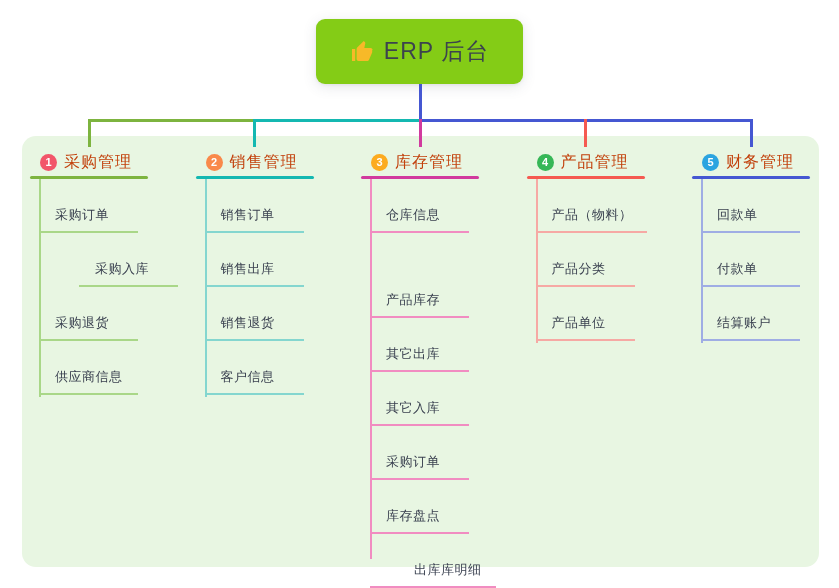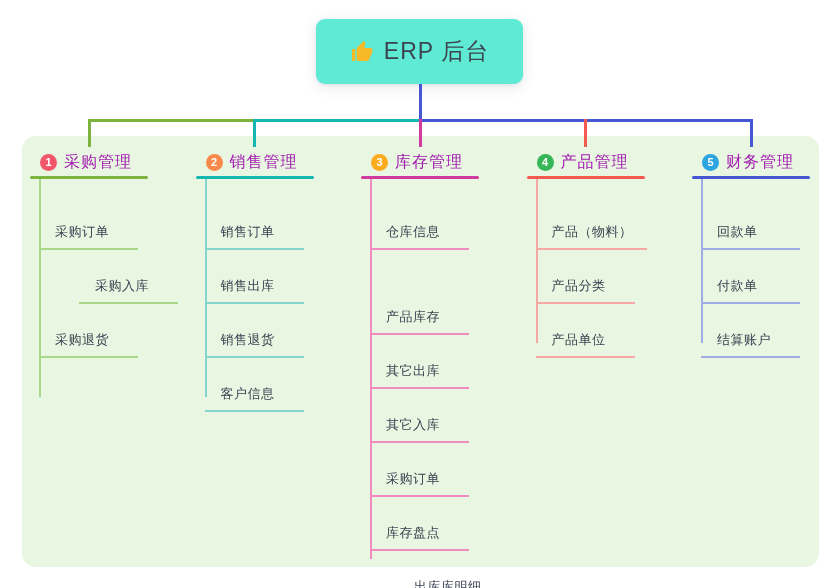--- a/index.html
+++ b/index.html
@@ -7,38 +7,38 @@
   .canvas{
     position:relative;width:839px;height:588px;background:#ffffff;overflow:hidden;
     font-family:"Liberation Sans","DejaVu Sans",sans-serif;color:#3a4150;
   }
   .panel{
     position:absolute;left:22px;top:136px;width:797px;height:431px;
     border-radius:14px;background:#e8f6e2;
   }
   .root-card{
     position:absolute;left:316px;top:19px;width:207px;height:65px;
-    background:#5eead4;border-radius:9px;
+    background:#84cc16;border-radius:9px;
     box-shadow:0 3px 14px rgba(60,70,90,.13), 0 1px 3px rgba(60,70,90,.08);
     display:flex;align-items:center;justify-content:center;gap:10px;
   }
   .root-title{font-size:23px;font-weight:500;color:#3c434e;letter-spacing:1px;}
   .thumb-icon{width:24px;height:24px;display:inline-block;}
   .cline{position:absolute;}
   .branch{position:absolute;top:148px;width:160px;}
   .branch-header{display:flex;align-items:center;height:28px;padding-left:10px;}
   .badge{
     width:17px;height:17px;border-radius:50%;flex:0 0 17px;
     color:#fff;font-size:11px;font-weight:700;line-height:17px;text-align:center;
     margin-right:7px;
   }
-  .branch-title{font-size:16px;font-weight:500;color:#a21caf;letter-spacing:1px;white-space:nowrap;}
+  .branch-title{font-size:16px;font-weight:500;color:#c2410c;letter-spacing:1px;white-space:nowrap;}
   .branch-underline{position:absolute;left:0;top:28px;width:118px;height:3px;border-radius:2px;}
   .trunk{position:absolute;left:9px;top:31px;width:2px;}
-  .items{position:absolute;left:9px;top:48px;text-align:right;}
+  .items{position:absolute;left:9px;top:31px;text-align:right;}
   .item{
     display:flex;align-items:flex-end;height:54px;
     min-width:99px;width:fit-content;
     padding:0 14px 0 16px;
     border-bottom:2px solid transparent;
   }
   .item-label{font-size:13px;color:#3a4150;margin-bottom:7px;white-space:nowrap;letter-spacing:0.5px;}
 </style>
 </head>
 <body>
@@ -71,20 +71,23 @@
     <div class="trunk" style="background: rgb(169, 215, 136); height: 218px;"></div>
     <div class="items">
         <div class="item" style="border-bottom-color: rgb(169, 215, 136);">
           <span class="item-label">采购订单</span>
         </div>
         <div class="item" style="border-bottom-color: rgb(169, 215, 136); margin-left: 40px;">
           <span class="item-label">采购入库</span>
         </div>
         <div class="item" style="border-bottom-color: rgb(169, 215, 136);">
           <span class="item-label">采购退货</span>
+        </div>
+        <div class="item" style="border-bottom-color: rgb(169, 215, 136);">
+          <span class="item-label">供应商信息</span>
         </div>
       </div>
   </div>
     <div class="branch" style="left: 195.5px; top: 148px;">
     <div class="branch-header">
       <span class="badge" style="background: rgb(249, 137, 74);">2</span>
       <span class="branch-title">销售管理</span>
     </div>
     <div class="branch-underline" style="background: rgb(20, 184, 177);"></div>
     <div class="trunk" style="background: rgb(132, 214, 207); height: 218px;"></div>

